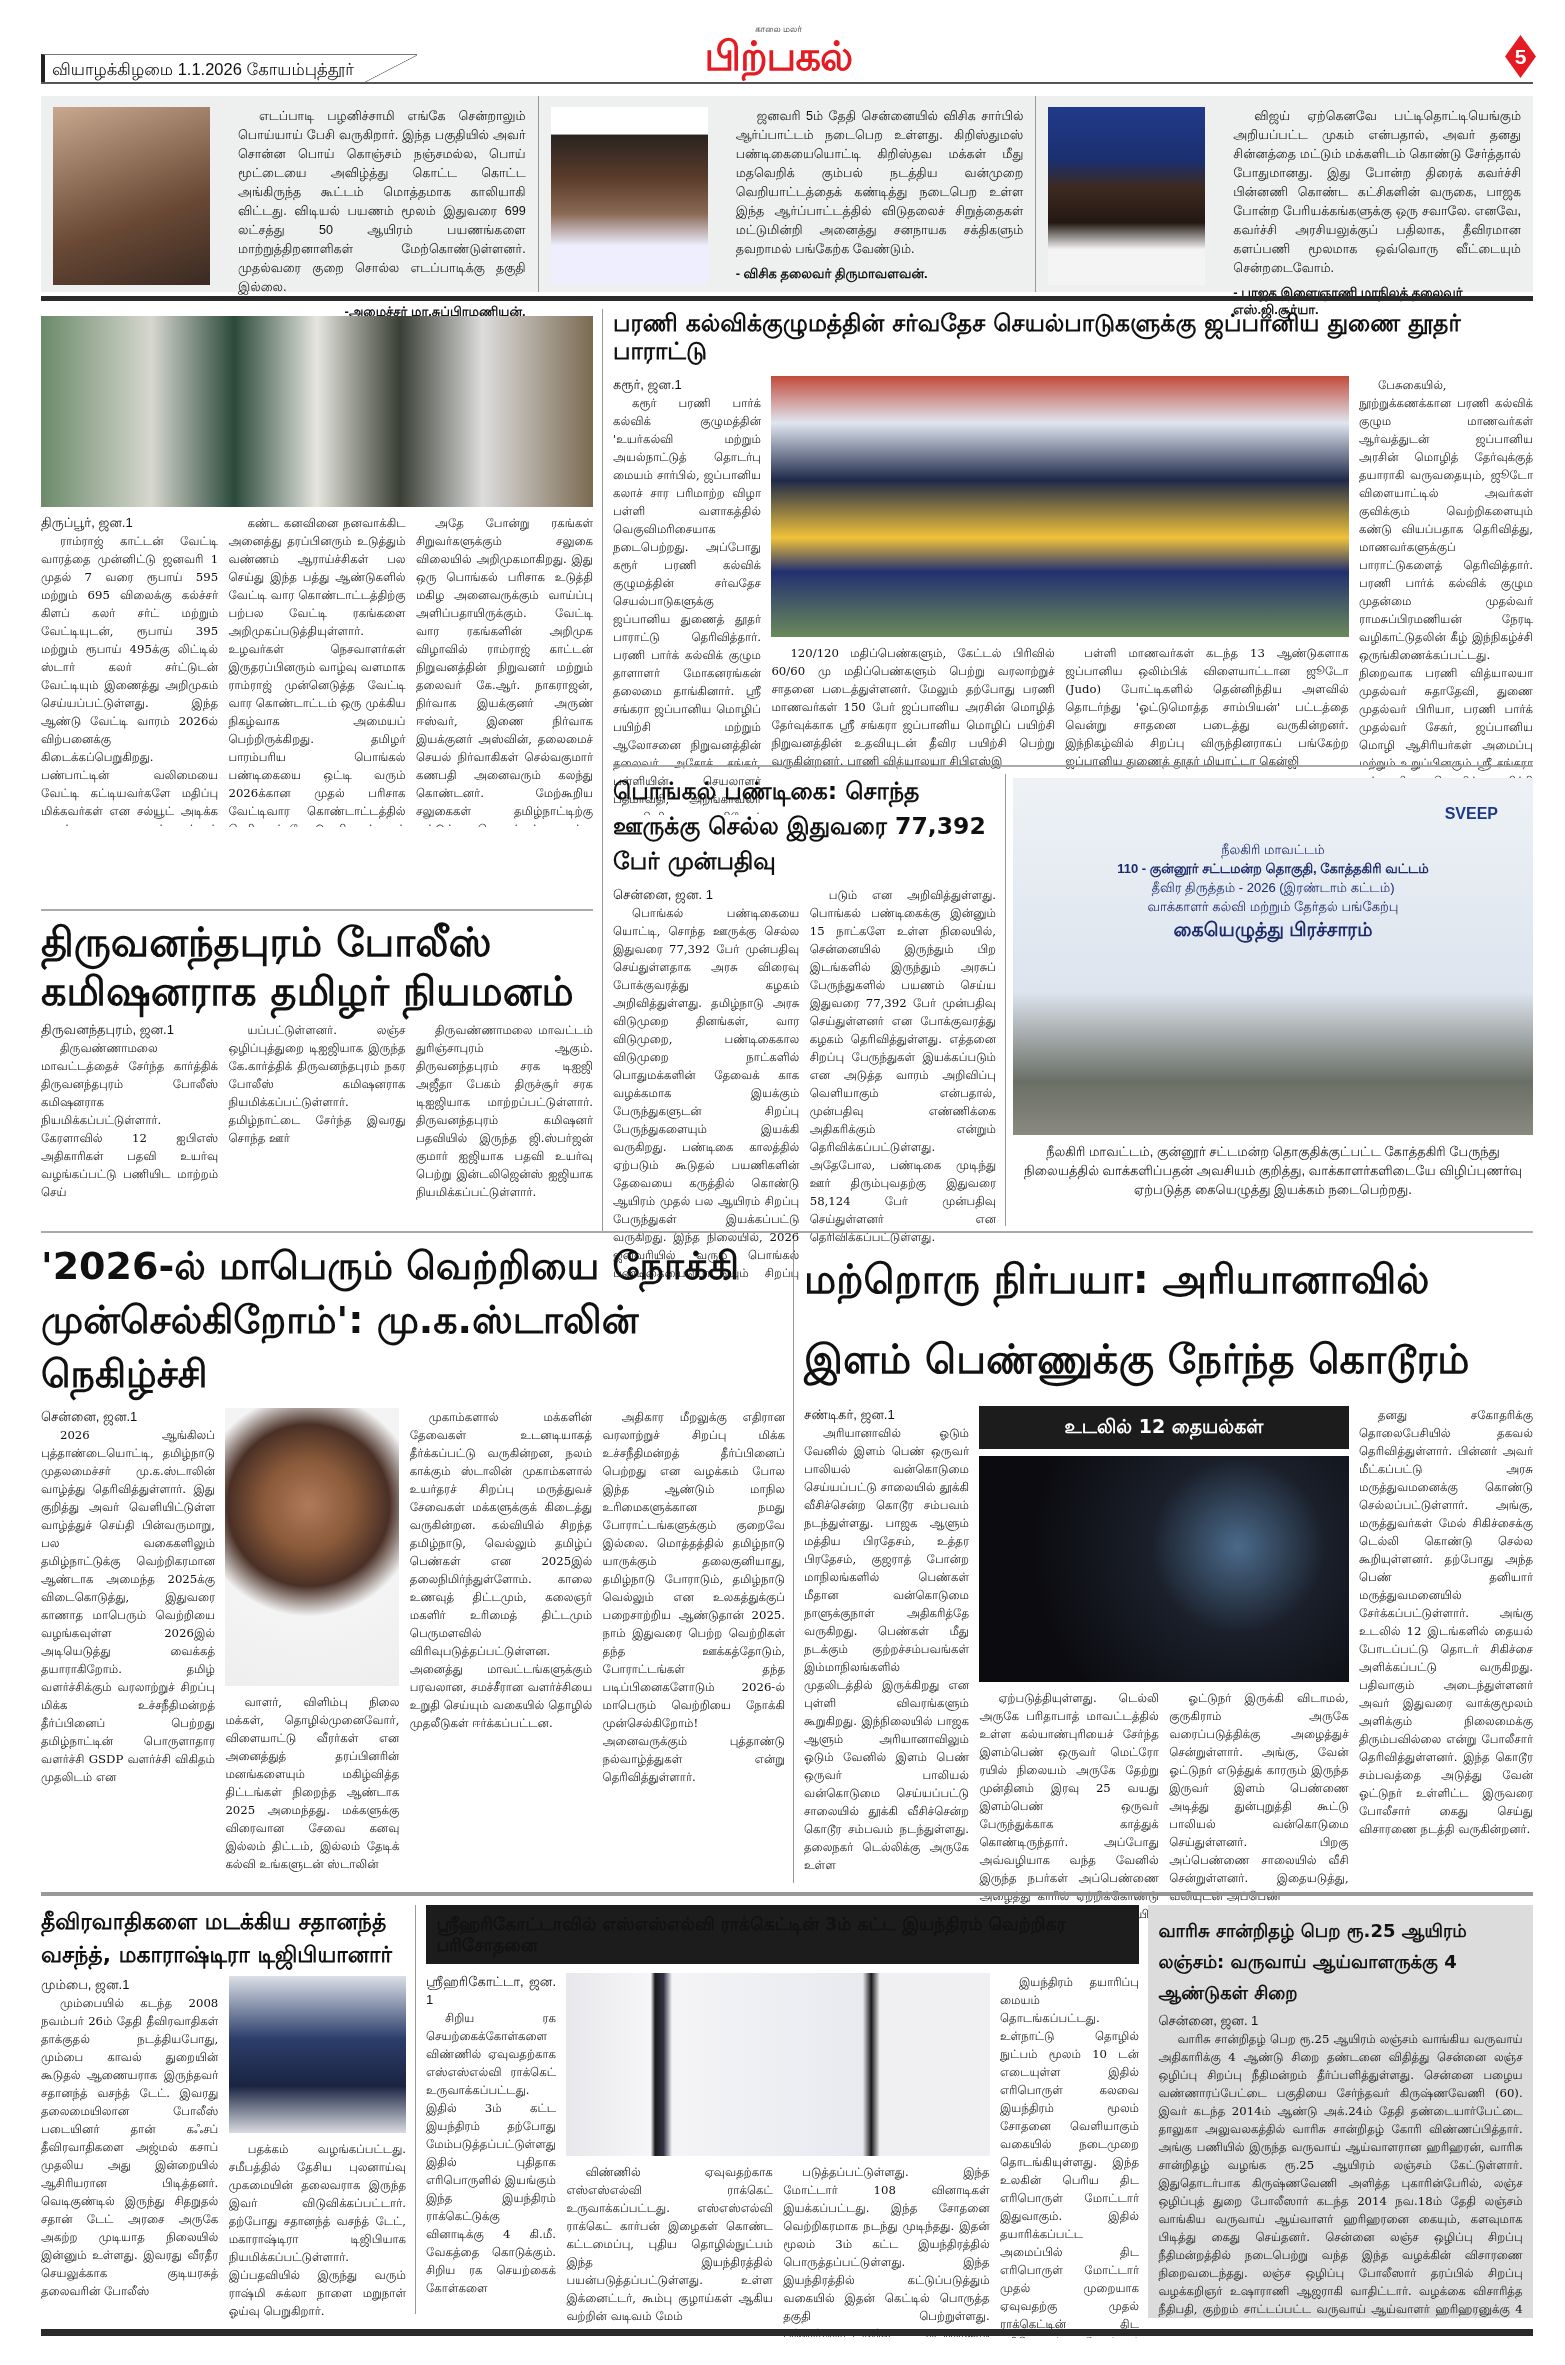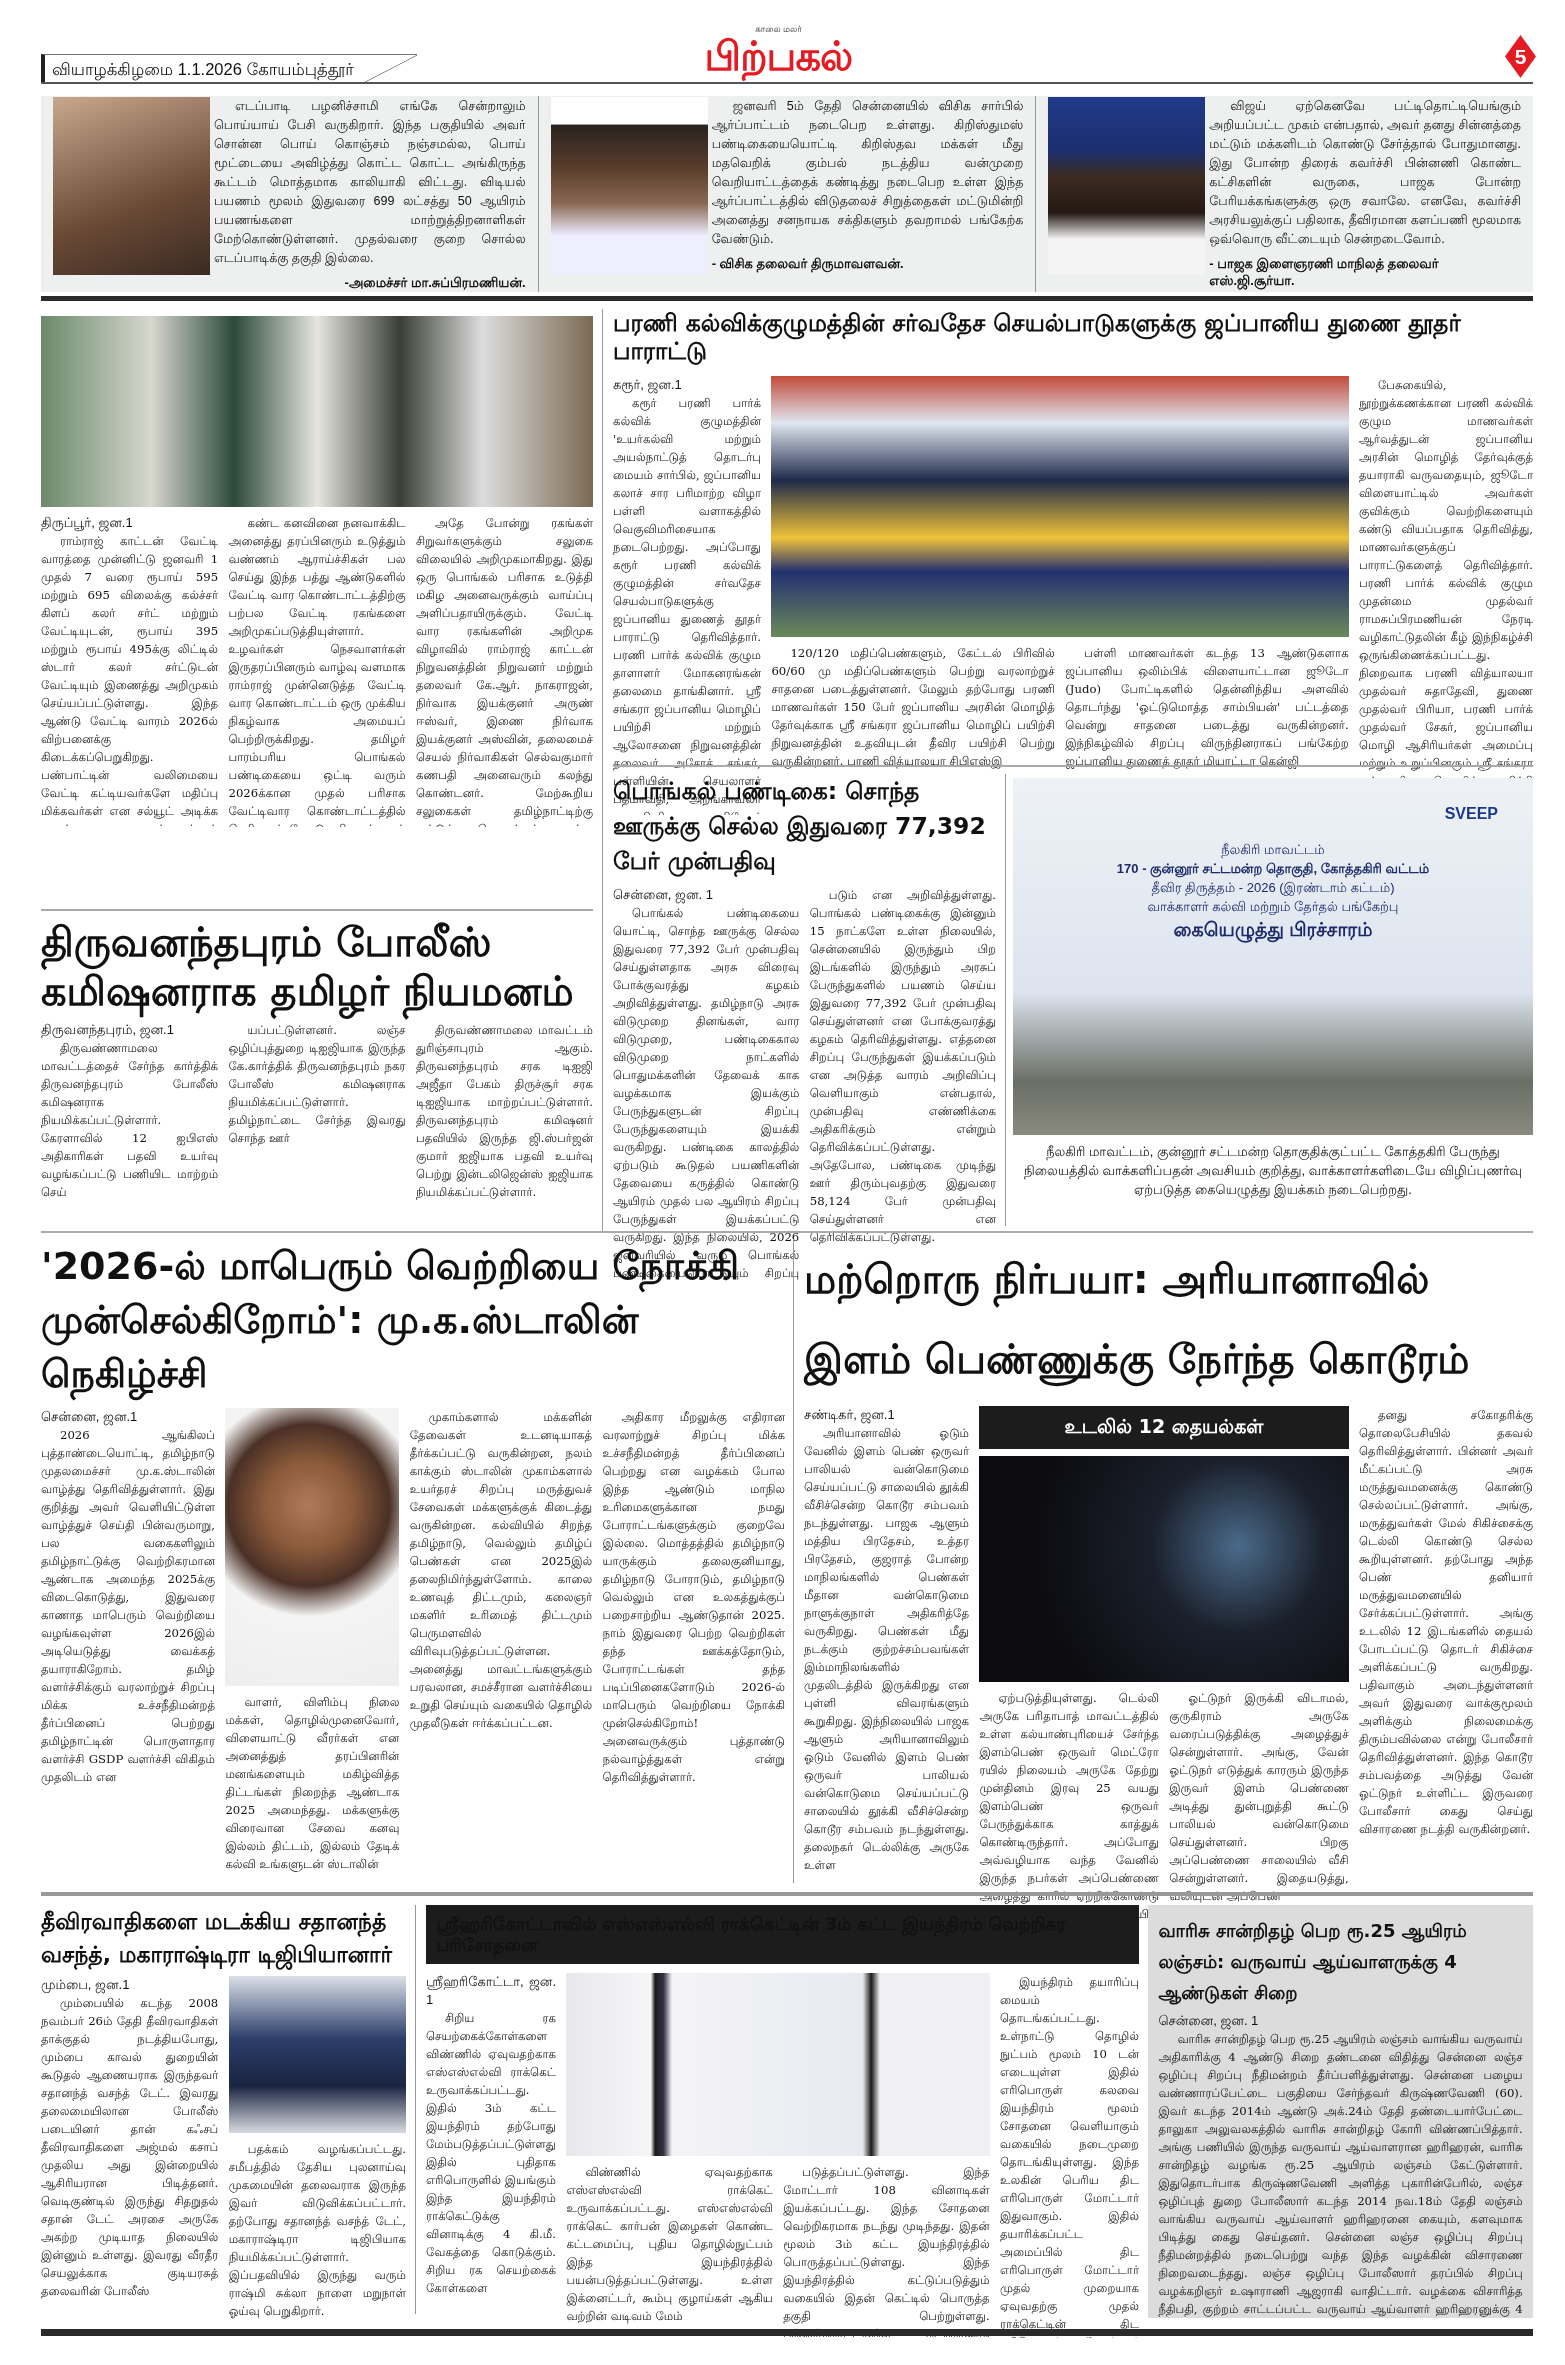--- a/index.html
+++ b/index.html
@@ -8,21 +8,21 @@
 .abs{position:absolute}
 .hdr-date{left:41px;top:54px;width:365px;height:28px;border-left:4.3px solid #222;border-top:0.9px solid #777;font-size:16.5px;padding:5.2px 7px;background:#fff}
 .hdr-slant{left:365px;top:54px;width:52px;height:28px;border-top:0.9px solid #777;background:linear-gradient(to bottom right,transparent 49%,#777 50%,transparent 52%)}
 .hdr-rule{left:41px;top:82px;width:1492px;height:1.7px;background:#555}
 .logo{left:696px;top:24px;width:165px;height:61px;text-align:center}
 .logo .tag{font-size:8.7px;color:#333;line-height:10.4px}
 .logo .name{font-size:40px;font-weight:bold;color:#e51b23;line-height:45px;letter-spacing:-0.9px;font-family:"DejaVu Sans",sans-serif}
 .pageno{left:1505px;top:35px;width:31px;height:43px}
 .pageno .dia{width:31px;height:43px;background:#e51b23;clip-path:polygon(50% 0,100% 50%,50% 100%,0 50%);display:flex;align-items:center;justify-content:center;color:#fff;font-weight:bold;font-size:21px}
 .quoteband{left:41px;top:96px;width:1492px;height:196px;background:#eeefef;display:flex}
-.qcell{flex:1;display:flex;padding:1px 12px;gap:4px;border-right:0.9px solid #999}
+.qcell{flex:1;display:flex;padding:11px 12px;gap:28px;border-right:0.9px solid #999}
 .qcell:last-child{border-right:none}
 .qphoto{width:157px;height:178px;background:linear-gradient(160deg,#c8a88e,#6b4a36 60%,#3a2a22);flex-shrink:0;position:relative;overflow:hidden}
 .qphoto.p2{background:linear-gradient(180deg,#fff 0,#fff 15%,#2a2320 16%,#5a3c2b 40%,#8a6a55 60%,#eef 78%)}
 .qphoto.p3{background:linear-gradient(180deg,#213a8a 0,#1b2f6f 30%,#3c2a20 45%,#231812 65%,#f4f4f4 80%)}
 .qtext{font-size:12.6px;line-height:19px;text-align:justify;text-indent:21px}
 .qattr{font-size:13px;font-weight:bold;margin-top:7px}
 .thickrule{left:41px;height:5.2px;background:#2a2a2a}
 .thinrule{height:1.7px;background:#aaa}
 .vrule{width:0.9px;background:#999}
 h2.hl{font-family:"DejaVu Sans",sans-serif;font-weight:bold;color:#111;line-height:1.2}
@@ -150,21 +150,21 @@
     <div class="col">
         <p>படும் என அறிவித்துள்ளது. பொங்கல் பண்டிகைக்கு இன்னும் 15 நாட்களே உள்ள நிலையில், சென்னையில் இருந்தும் பிற இடங்களில் இருந்தும் அரசுப் பேருந்துகளில் பயணம் செய்ய இதுவரை 77,392 பேர் முன்பதிவு செய்துள்ளனர் என போக்குவரத்து கழகம் தெரிவித்துள்ளது. எத்தனை சிறப்பு பேருந்துகள் இயக்கப்படும் என அடுத்த வாரம் அறிவிப்பு வெளியாகும் என்பதால், முன்பதிவு எண்ணிக்கை அதிகரிக்கும் என்றும் தெரிவிக்கப்பட்டுள்ளது. அதேபோல, பண்டிகை முடிந்து ஊர் திரும்புவதற்கு இதுவரை 58,124 பேர் முன்பதிவு செய்துள்ளனர் என தெரிவிக்கப்பட்டுள்ளது.</p>
       </div>
   </div>
 </div>
 <div class="abs vrule" style="left:1005px;top:774px;height:452px"></div>
 <div class="abs" style="left:1013px;top:778px;width:520px">
   <div class="ph sv" style="height:357px;padding:26px 35px;text-align:center;color:#1a2a6a;font-size:13px;line-height:19px">
     <div style="text-align:right;font-weight:bold;font-size:16px;color:#1b3a8a">SVEEP</div>
     <div style="margin-top:17.4px">நீலகிரி மாவட்டம்</div>
-    <div style="font-weight:bold">170 - குன்னூர் சட்டமன்ற தொகுதி, கோத்தகிரி வட்டம்</div>
+    <div style="font-weight:bold">110 - குன்னூர் சட்டமன்ற தொகுதி, கோத்தகிரி வட்டம்</div>
     <div>தீவிர திருத்தம் - 2026 (இரண்டாம் கட்டம்)</div>
     <div>வாக்காளர் கல்வி மற்றும் தேர்தல் பங்கேற்பு</div>
     <div style="font-weight:bold;font-size:19px;margin-top:3.5px">கையெழுத்து பிரச்சாரம்</div>
   </div>
   <p class="caption" style="margin-top:7px">நீலகிரி மாவட்டம், குன்னூர் சட்டமன்ற தொகுதிக்குட்பட்ட கோத்தகிரி பேருந்து நிலையத்தில் வாக்களிப்பதன் அவசியம் குறித்து, வாக்காளர்களிடையே விழிப்புணர்வு ஏற்படுத்த கையெழுத்து இயக்கம் நடைபெற்றது.</p>
 </div>
 
 <div class="abs thinrule" style="left:41px;top:1231px;width:1492px"></div>
 
 <div class="abs" style="left:41px;top:1239px;width:744px">

